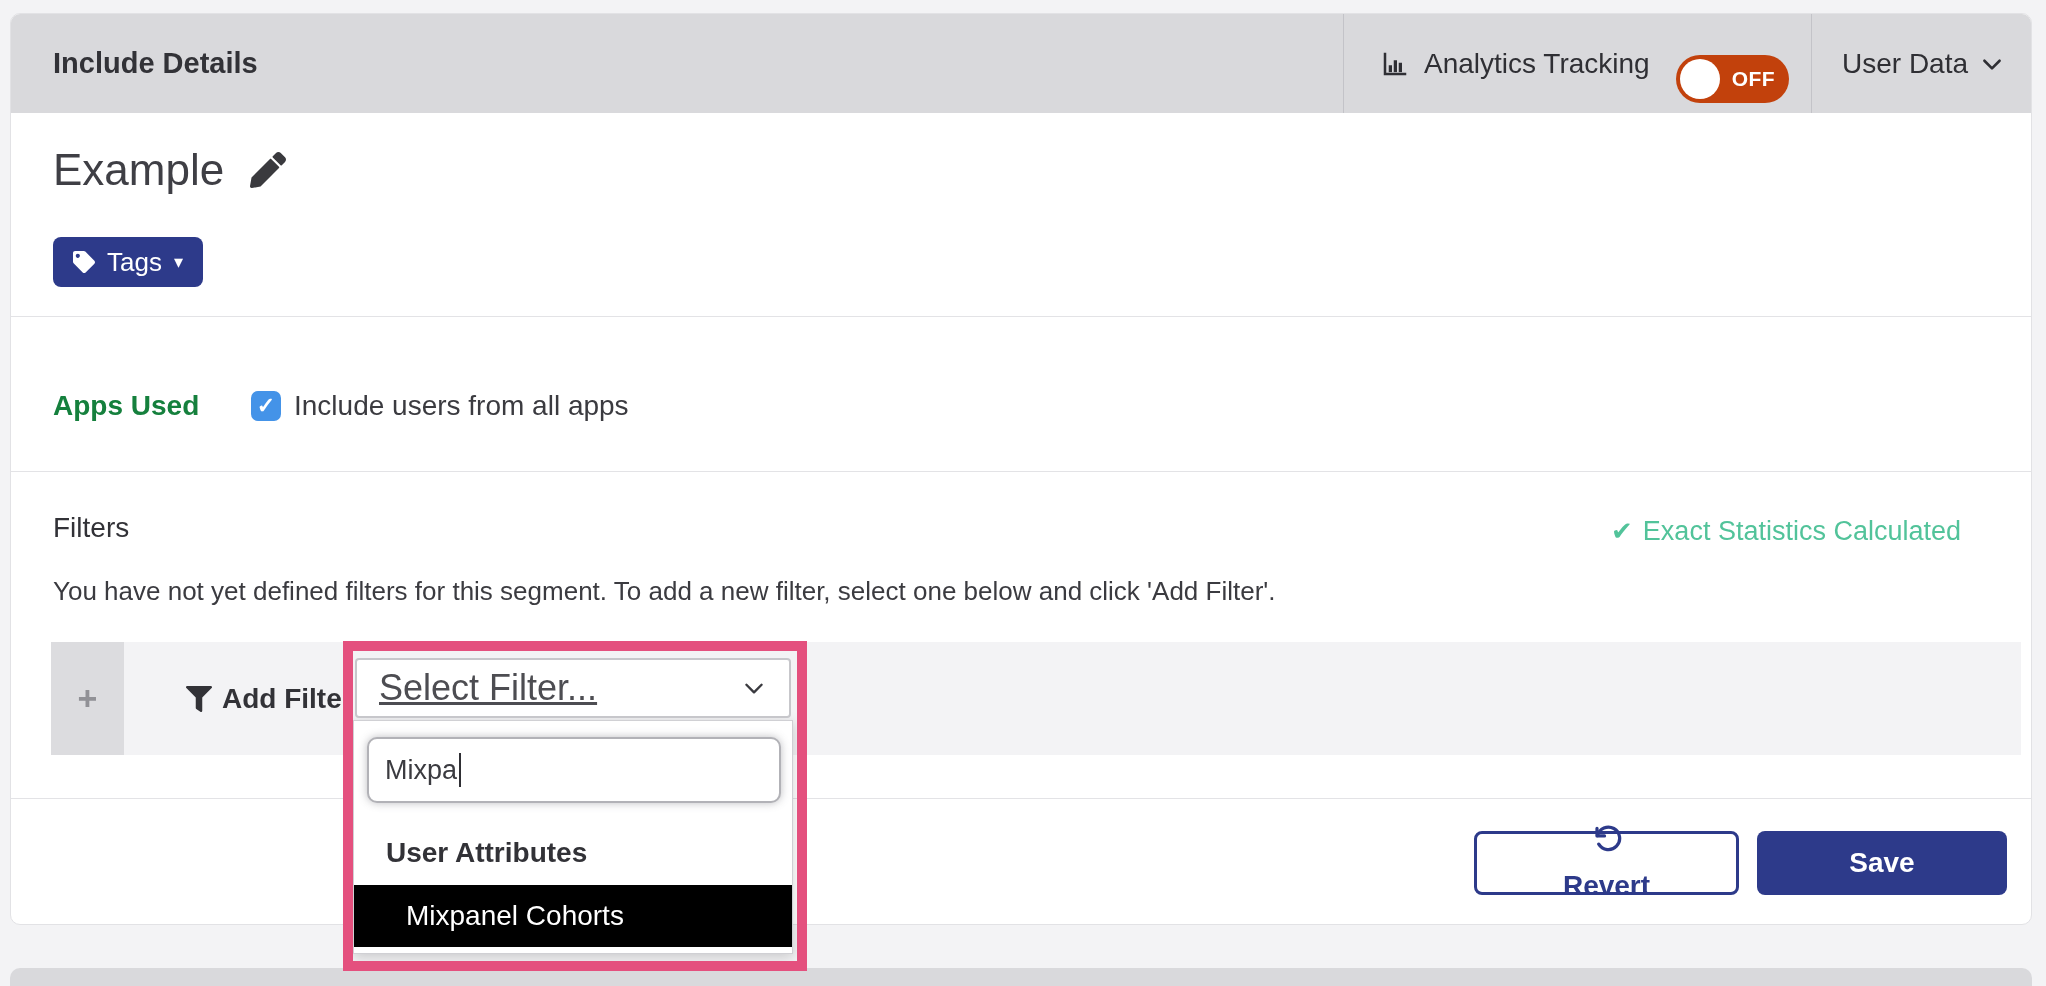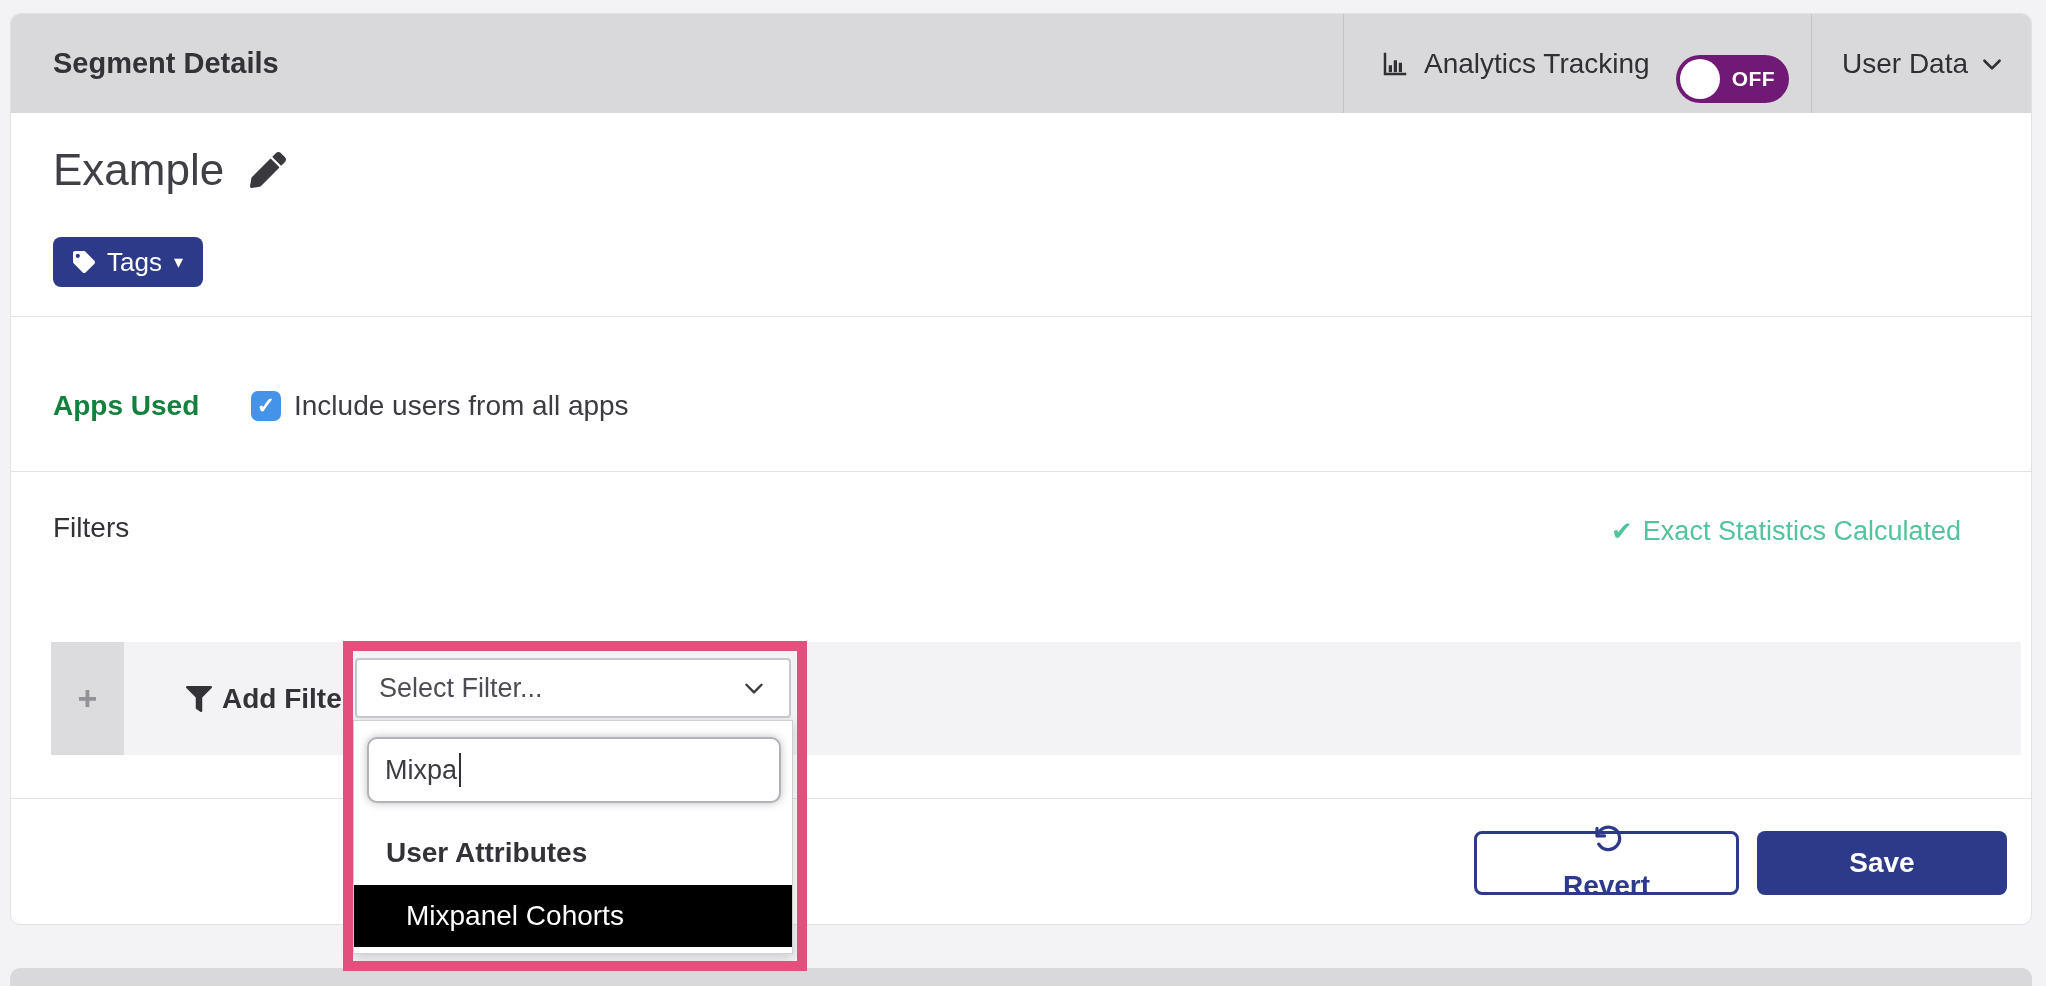--- a/index.html
+++ b/index.html
@@ -26,21 +26,21 @@
     padding-left:42px; font-size:29px; font-weight:700; color:#323237;
   }
   .header-right { margin-left:auto; display:flex; align-items:stretch; height:100%; }
   .vsep { width:1px; background:#c3c3c8; height:100%; }
   .analytics-group {
     width:467px; display:flex; align-items:center; padding-left:36px; gap:14px;
   }
   .analytics-label { font-size:28px; font-weight:500; color:#2f2f34; }
   .toggle {
     margin-left:12px; width:113px; height:48px; border-radius:24px;
-    background:#701a75; position:relative; display:flex; align-items:center; cursor:pointer;margin-top:30px;
+    background:#c2410c; position:relative; display:flex; align-items:center; cursor:pointer;margin-top:30px;
   }
   .toggle .knob {
     position:absolute; left:4px; top:4px; width:40px; height:40px;
     border-radius:50%; background:#ffffff;
   }
   .toggle .toggle-text {
     position:absolute; left:56px; color:#ffffff; font-size:21px; font-weight:700; letter-spacing:.5px;
   }
   .user-group {
     width:219px; display:flex; align-items:center; padding-left:30px; cursor:pointer;
@@ -105,21 +105,21 @@
   .next-card-header {
     position:absolute; left:10px; top:968px; width:2022px; height:18px;
     background:#d9d9dc; border-radius:10px 10px 0 0;
   }
   
   .select-box {
     position:absolute; left:355px; top:658px; width:436px; height:60px;
     background:#fff; border:2px solid #c7c7cb; border-radius:4px;
     display:flex; align-items:center; padding:0 22px; cursor:pointer; z-index:11;
   }
-  .select-value { font-size:27px; color:#4d4d52; }
+  .select-value { font-size:36px; color:#4d4d52;text-decoration:underline; }
   .select-box .chev { margin-left:auto; }
   .dropdown-panel {
     position:absolute; left:353px; top:720px; width:440px; height:234px;
     background:#fff; border:1px solid #d0d0d4; box-shadow:0 3px 12px rgba(0,0,0,.18);
     z-index:10;
   }
   .search-input {
     position:absolute; left:13px; top:16px; width:414px; height:66px;
     border:2px solid #b2b2b7; border-radius:10px; background:#fff;
     box-shadow:0 0 8px rgba(110,110,120,.45);
@@ -139,21 +139,21 @@
     border:10px solid #e4507e; z-index:50; pointer-events:none;
   }
   .icon { display:inline-flex; align-items:center; justify-content:center; }
 </style>
 </head>
 <body>
 
 <div class="app-card">
 
   <div class="card-header">
-    <div class="page-title">Segment Details</div>
+    <div class="page-title">Include Details</div>
     <div class="header-right">
       <div class="vsep"></div>
       <div class="analytics-group">
         <span class="icon">
           <svg width="30" height="30" viewBox="0 0 24 24" fill="none">
             <path d="M4 3v17h17" stroke="#2f2f34" stroke-width="2"></path>
             <rect x="7" y="13" width="2.6" height="5.5" fill="#2f2f34"></rect>
             <rect x="11" y="9" width="2.6" height="9.5" fill="#2f2f34"></rect>
             <rect x="15" y="11" width="2.6" height="7.5" fill="#2f2f34"></rect>
           </svg>
@@ -209,20 +209,21 @@
   </div>
 
   <div class="hline" style="top:457px"></div>
 
   <div class="section sec-filters">
     <div class="filters-heading">Filters</div>
     <div class="stats-status">
       <span class="heavy-check">✔</span>
       <span>Exact Statistics Calculated</span>
     </div>
+    <div class="filters-empty-text">You have not yet defined filters for this segment. To add a new filter, select one below and click 'Add Filter'.</div>
 
     <div class="add-filter-row">
       <button class="plus-cell">
         <span class="plus-glyph">+</span>
       </button>
       <div class="add-filter-label-wrap">
         <span class="icon">
           <svg width="26" height="26" viewBox="0 0 512 512">
             <path fill="#323237" d="M487.976 0H24.028C2.71 0-8.047 25.866 7.058 40.971L192 225.941V432c0 7.831 3.821 15.17 10.237 19.662l80 55.98C298.02 518.69 320 507.493 320 487.98V225.941l184.947-184.97C520.021 25.896 509.338 0 487.976 0z"></path>
           </svg>

